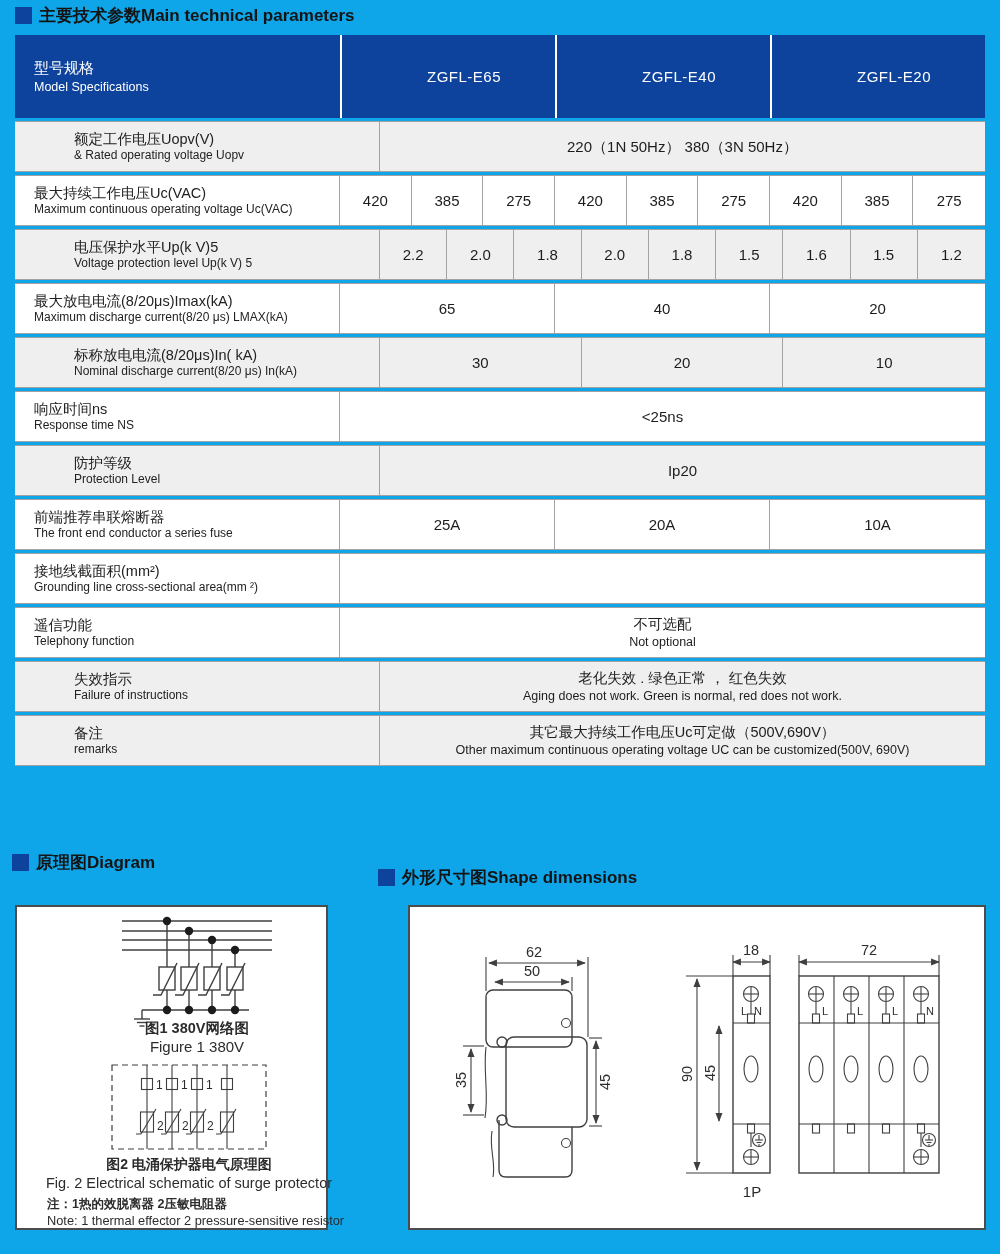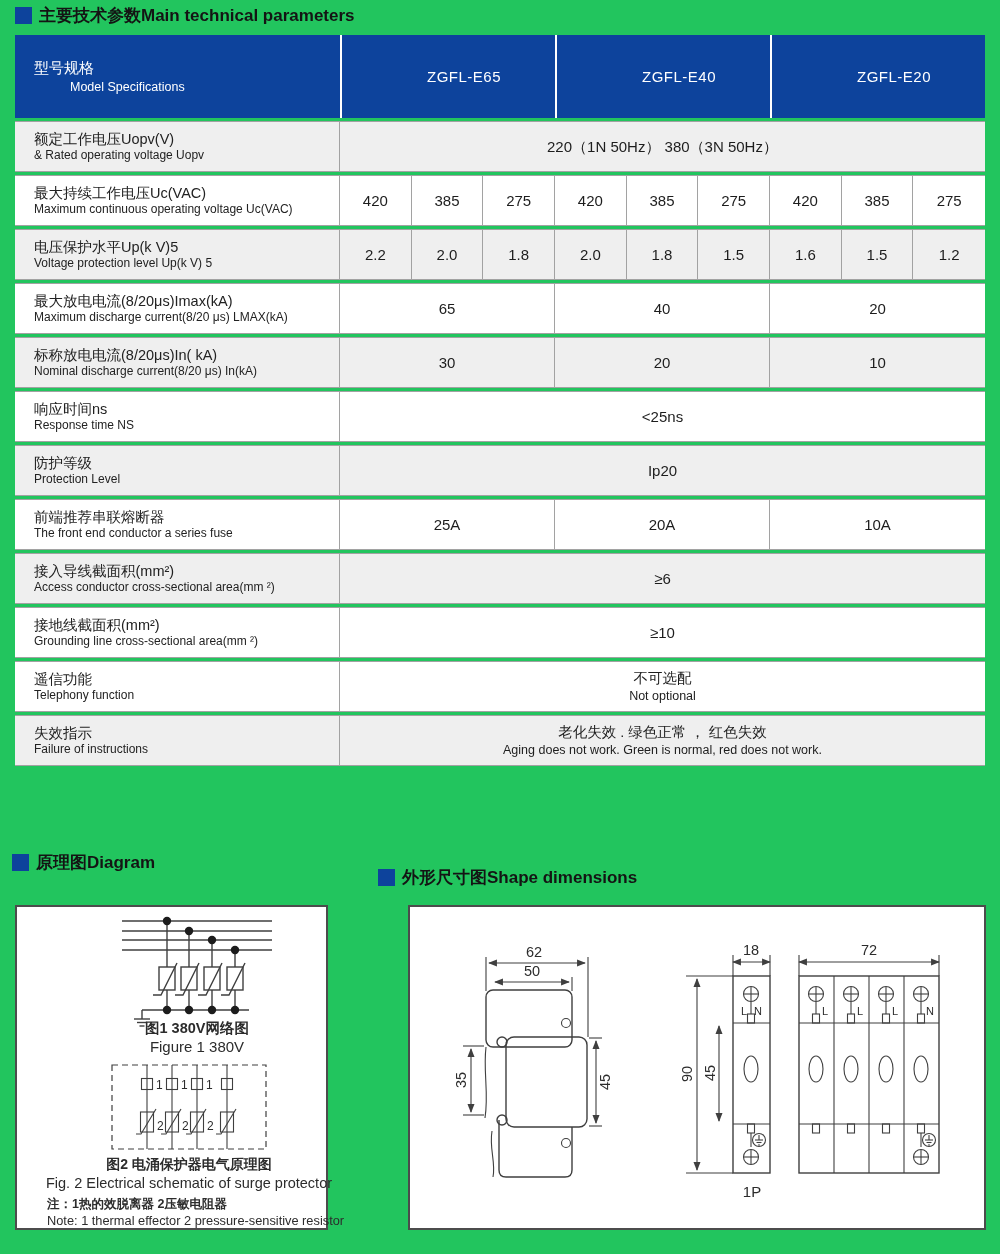--- a/index.html
+++ b/index.html
@@ -1,37 +1,37 @@
 <!DOCTYPE html>
 <html><head>
 <meta charset="utf-8">
 <style>
   html,body{margin:0;padding:0;background:#fff;}
-  .page{position:relative;width:1000px;height:1254px;background:#22c55e;overflow:hidden;
+  .page{position:relative;width:1000px;height:1254px;background:#0ea5e9;overflow:hidden;
         font-family:"Liberation Sans",sans-serif;color:#222;}
   
   .sec-title{position:absolute;display:flex;align-items:center;gap:7px;
              font-size:17px;font-weight:600;color:#141414;white-space:nowrap;}
   .sec-title .sq{width:17px;height:17px;background:#0d439c;flex:0 0 auto;}
   #title-main{left:15px;top:4px;}
   #title-diagram{left:12px;top:851px;}
   #title-shape{left:378px;top:866px;}
   
   .spec-table{position:absolute;left:15px;top:35px;width:970px;}
   .thead{display:grid;grid-template-columns:325px 215px 215px 215px;height:83px;
          background:#0d439c;color:#fff;}
   .th-label{display:flex;flex-direction:column;justify-content:center;padding-left:19px;}
   .th-label .zh{font-size:15px;}
-  .th-label .en{font-size:12.5px;margin-top:2px;margin-left:36px;}
+  .th-label .en{font-size:12.5px;margin-top:2px;}
   .th-model{border-left:2px solid #fff;display:flex;align-items:center;justify-content:center;
             font-size:15px;letter-spacing:.5px;padding-left:31px;}
   .trow{display:grid;grid-template-columns:325px repeat(9,1fr);height:51px;margin-top:3px;
         border-top:1px solid #a2a2a2;border-bottom:1px solid #a2a2a2;box-sizing:border-box;
         background:#fff;}
-  .trow.shade{background:#efefef;}
+  .trow.shade{background:#efefef;padding-left:40px;}
   .tlabel{display:flex;flex-direction:column;justify-content:center;padding-left:19px;
           border-right:1px solid #a2a2a2;}
   .tlabel .zh{font-size:14.5px;color:#222;line-height:1.25;}
   .tlabel .en{font-size:12px;color:#222;line-height:1.2;}
   .tcell{display:flex;flex-direction:column;align-items:center;justify-content:center;
          text-align:center;border-right:1px solid #a2a2a2;color:#1d1d1d;line-height:1.3;}
   .tcell:last-child{border-right:none;}
   .tcell div:only-child{font-size:15px;}
   .tcell div:first-child:not(:only-child){font-size:14.5px;}
   .tcell div:nth-child(2){font-size:12.5px;}
@@ -200,56 +200,54 @@
           <div class="tcell" style="grid-column: span 3;">
             <div>25A</div>
           </div>
           <div class="tcell" style="grid-column: span 3;">
             <div>20A</div>
           </div>
           <div class="tcell" style="grid-column: span 3;">
             <div>10A</div>
           </div>
         </div>
-        <div class="trow shade">
-          <div class="tlabel">
-            <div class="zh">接入导线截面积(mm²)</div>
-            <div class="en">Access conductor cross-sectional area(mm ²)</div>
-          </div>
-          <div class="tcell" style="grid-column: span 9;">
-            <div>≥6</div>
-          </div>
-        </div>
         <div class="trow">
           <div class="tlabel">
             <div class="zh">接地线截面积(mm²)</div>
             <div class="en">Grounding line cross-sectional area(mm ²)</div>
           </div>
-          <div class="tcell" style="grid-column: span 9;">
-            <div>≥10</div>
-          </div>
         </div>
         <div class="trow">
           <div class="tlabel">
             <div class="zh">遥信功能</div>
             <div class="en">Telephony function</div>
           </div>
           <div class="tcell" style="grid-column: span 9;">
             <div>不可选配</div>
             <div>Not optional</div>
           </div>
         </div>
         <div class="trow shade">
           <div class="tlabel">
             <div class="zh">失效指示</div>
             <div class="en">Failure of instructions</div>
           </div>
           <div class="tcell" style="grid-column: span 9;">
             <div>老化失效 . 绿色正常 ， 红色失效</div>
             <div>Aging does not work. Green is normal, red does not work.</div>
+          </div>
+        </div>
+        <div class="trow shade">
+          <div class="tlabel">
+            <div class="zh">备注</div>
+            <div class="en">remarks</div>
+          </div>
+          <div class="tcell" style="grid-column: span 9;">
+            <div>其它最大持续工作电压Uc可定做（500V,690V）</div>
+            <div>Other maximum continuous operating voltage UC can be customized(500V, 690V)</div>
           </div>
         </div>
       </div>
   </div>
 
   <div class="sec-title" id="title-diagram">
     <span class="sq"></span>
     <span><span>原理图</span><span>Diagram</span></span>
   </div>
 

